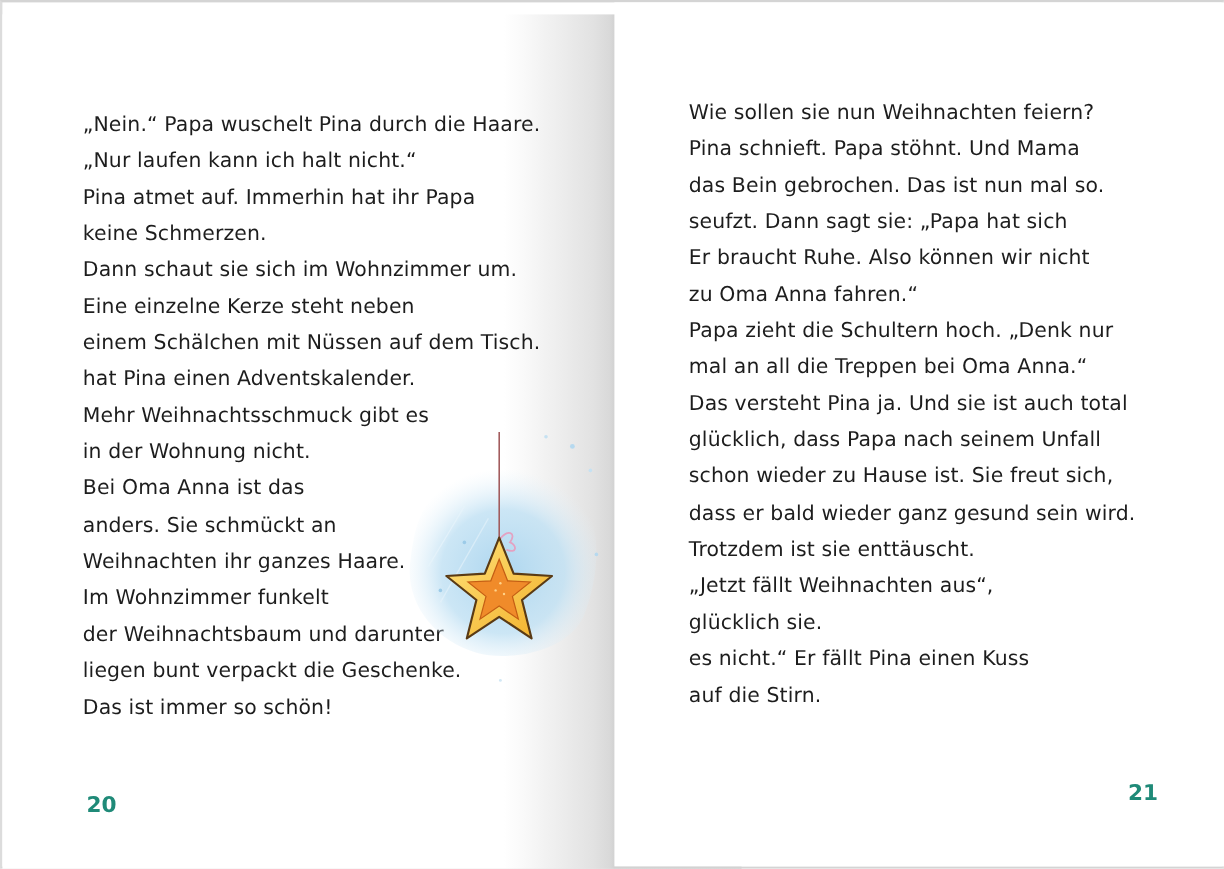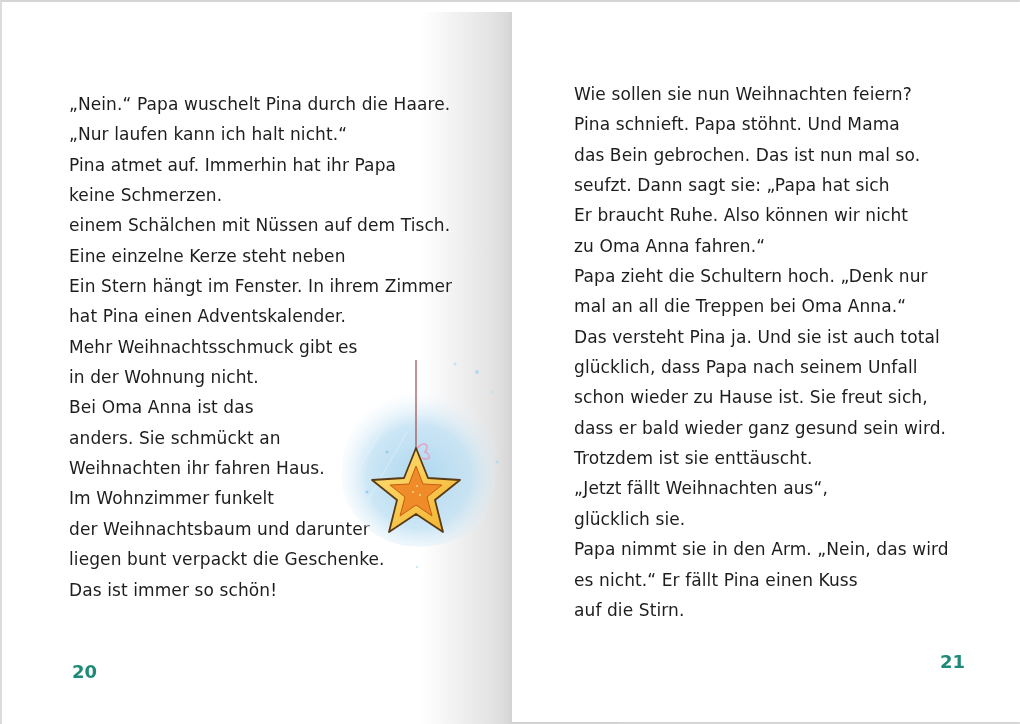--- a/index.html
+++ b/index.html
@@ -86,29 +86,29 @@
 <body>
 
 <div class="spread">
 
   <div class="page page-left">
     <div class="text-block">
       <span class="line">„Nein.“ Papa wuschelt Pina durch die Haare.</span>
       <span class="line">„Nur laufen kann ich halt nicht.“</span>
       <span class="line">Pina atmet auf. Immerhin hat ihr Papa</span>
       <span class="line">keine Schmerzen.</span>
+      <span class="line">Dann schaut sie sich im Wohnzimmer um.</span>
+      <span class="line">Eine einzelne Kerze steht neben</span>
       <span class="line">einem Schälchen mit Nüssen auf dem Tisch.</span>
-      <span class="line">Eine einzelne Kerze steht neben</span>
-      <span class="line">Ein Stern hängt im Fenster. In ihrem Zimmer</span>
       <span class="line">hat Pina einen Adventskalender.</span>
       <span class="line">Mehr Weihnachtsschmuck gibt es</span>
       <span class="line">in der Wohnung nicht.</span>
       <span class="line">Bei Oma Anna ist das</span>
       <span class="line">anders. Sie schmückt an</span>
-      <span class="line">Weihnachten ihr fahren Haus.</span>
+      <span class="line">Weihnachten ihr ganzes Haare.</span>
       <span class="line">Im Wohnzimmer funkelt</span>
       <span class="line">der Weihnachtsbaum und darunter</span>
       <span class="line">liegen bunt verpackt die Geschenke.</span>
       <span class="line">Das ist immer so schön!</span>
     </div>
 
     <div class="illustration">
       <svg width="190" height="230" viewBox="0 0 190 230" xmlns="http://www.w3.org/2000/svg">
         <defs>
           <radialGradient id="wc" cx="50%" cy="55%" r="55%">
@@ -162,21 +162,20 @@
       <span class="line">zu Oma Anna fahren.“</span>
       <span class="line">Papa zieht die Schultern hoch. „Denk nur</span>
       <span class="line">mal an all die Treppen bei Oma Anna.“</span>
       <span class="line">Das versteht Pina ja. Und sie ist auch total</span>
       <span class="line">glücklich, dass Papa nach seinem Unfall</span>
       <span class="line">schon wieder zu Hause ist. Sie freut sich,</span>
       <span class="line">dass er bald wieder ganz gesund sein wird.</span>
       <span class="line">Trotzdem ist sie enttäuscht.</span>
       <span class="line">„Jetzt fällt Weihnachten aus“,</span>
       <span class="line">glücklich sie.</span>
-      <span class="line">Papa nimmt sie in den Arm. „Nein, das wird</span>
       <span class="line">es nicht.“ Er fällt Pina einen Kuss</span>
       <span class="line">auf die Stirn.</span>
     </div>
 
     <div class="page-number" style="color:#1f8a78;">21</div>
   </div>
 
 </div>
 
 </body></html>

